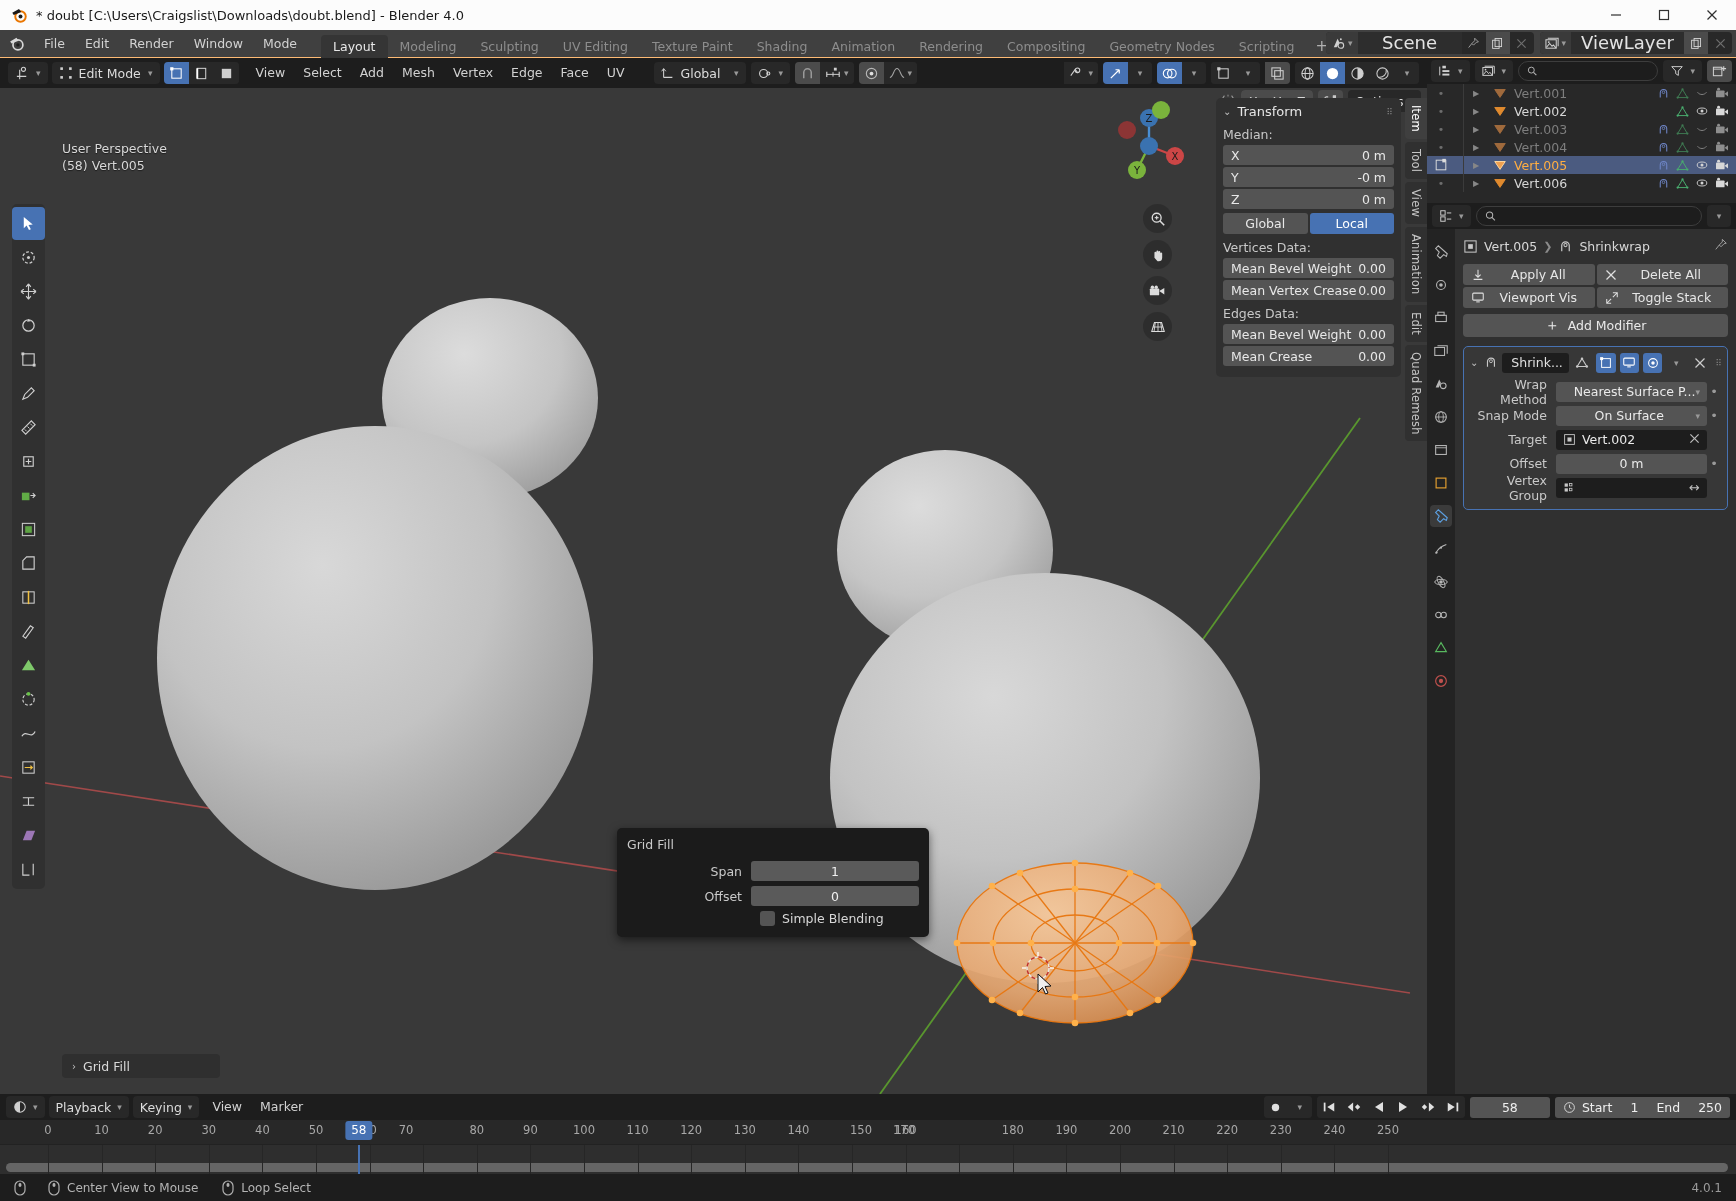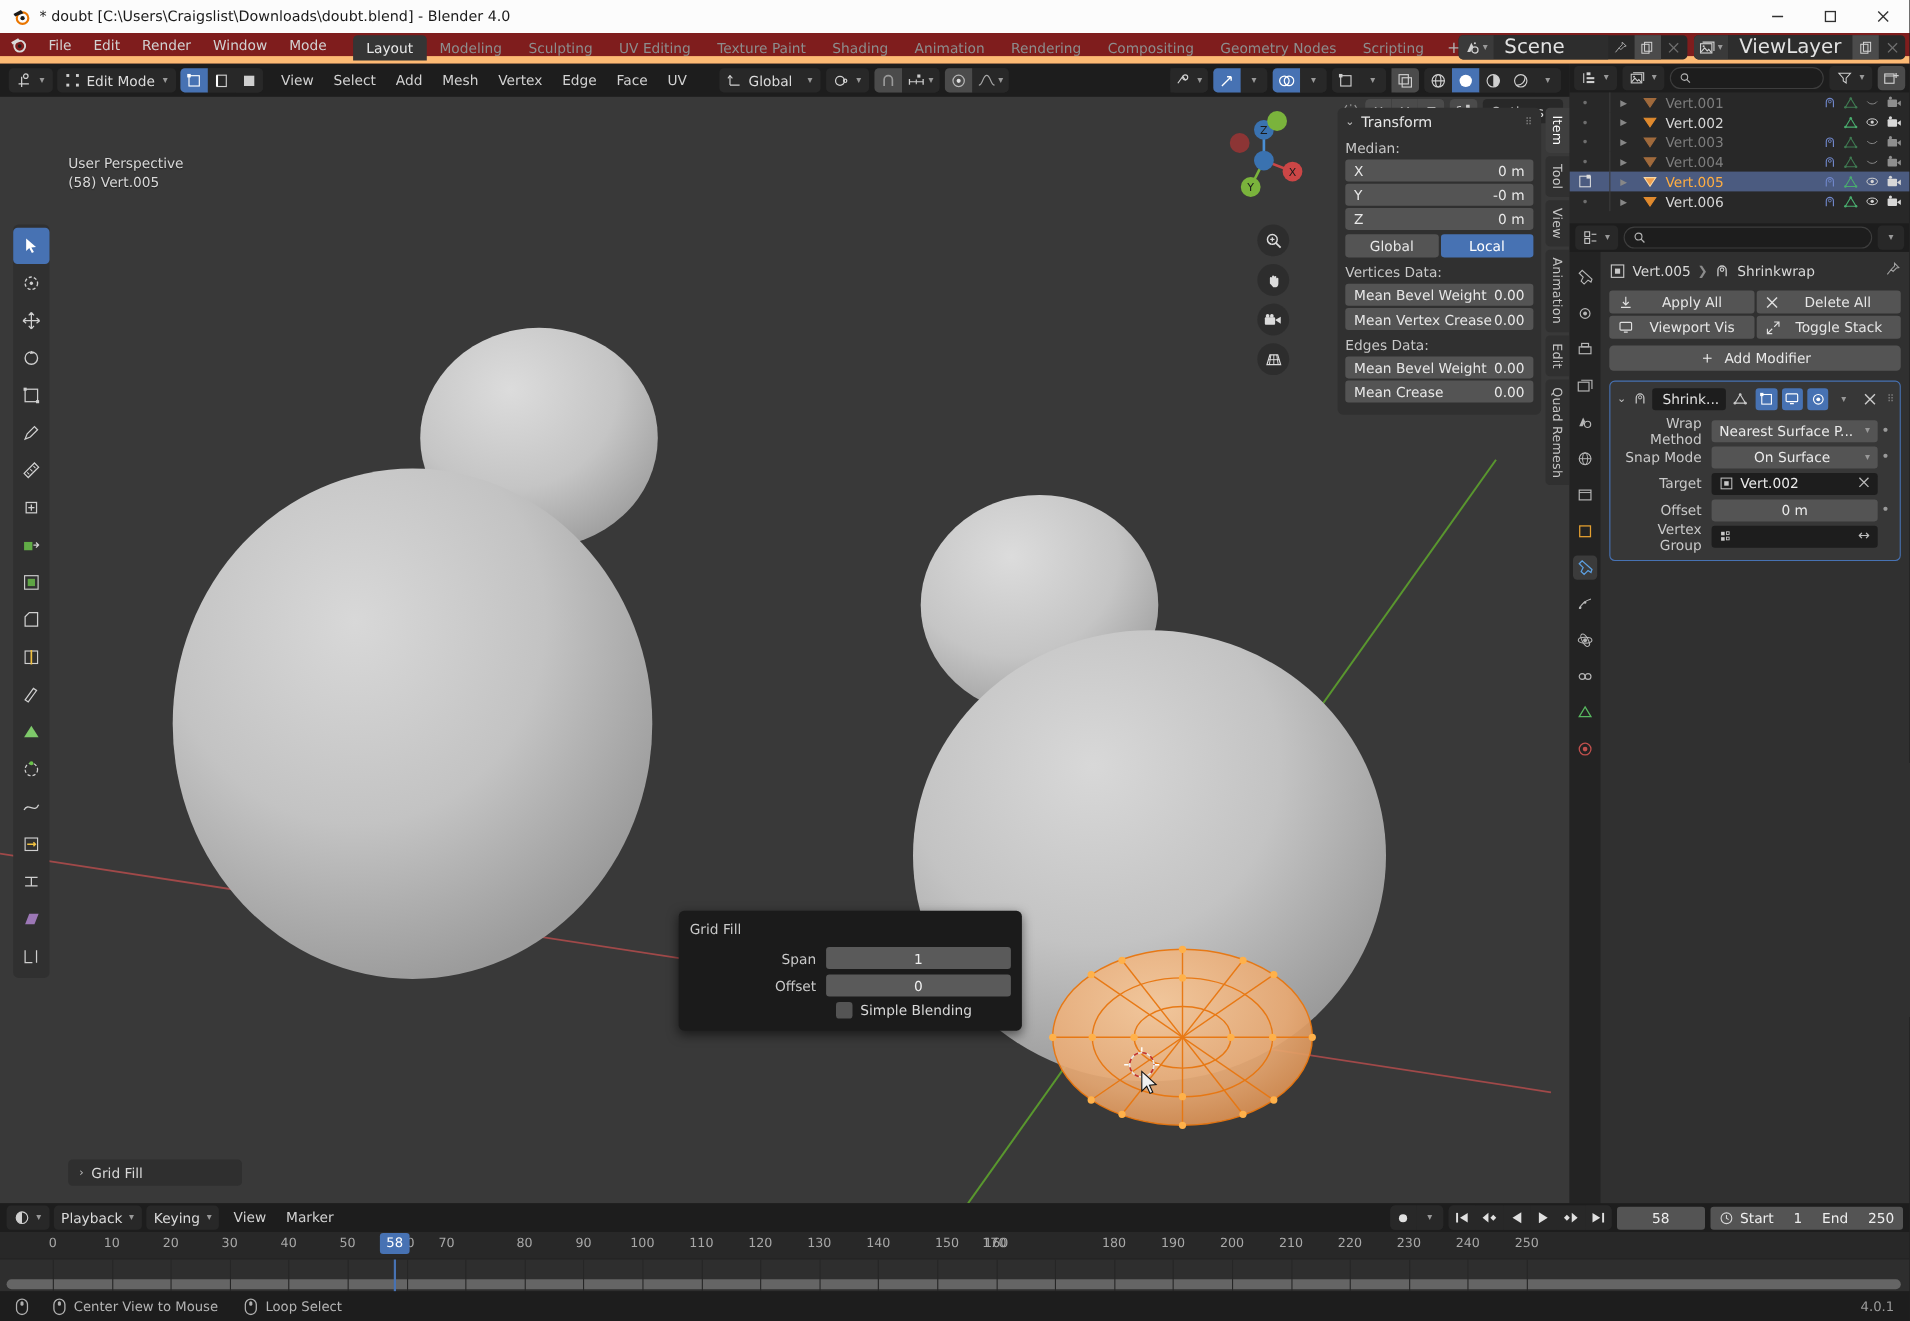--- a/index.html
+++ b/index.html
@@ -10,22 +10,22 @@
   
   .titlebar { height:30px; background:#fcfcfc; color:#1a1a1a; display:flex; align-items:center;
      font-size:13px; position:relative; }
   .titlebar .blender-logo { width:18px; height:18px; margin:0 8px 0 10px; flex:none; }
   .titlebar .ttl { white-space:nowrap; }
   .winbtns { position:absolute; right:0; top:0; height:30px; display:flex; }
   .winbtn { width:48px; height:30px; display:flex; align-items:center; justify-content:center;
      color:#303030; font-size:14px; }
 
   
-  .topbar { height:28px; background:#7f1d1d; display:flex; align-items:center; position:relative;
-    border-bottom:7px solid #fdba74; }
+  .topbar { height:28px; background:#404040; display:flex; align-items:center; position:relative;
+    border-bottom:1px solid #fdba74;text-align:center; }
   .topbar .logo { width:17px; height:17px; margin:0 9px 0 8px; flex:none; }
   .menu { display:flex; align-items:center; height:28px; }
   .menu .mi { padding:0 10px; height:21px; line-height:21px; color:#d2d2d2; font-size:12.5px;
     border-radius:3px; }
   .tabs { display:flex; align-items:flex-end; height:28px; margin-left:14px; }
   .tab { padding:0 12px; height:23px; line-height:23px; font-size:12.5px; color:#8d8d8d;
     border-radius:4px 4px 0 0; }
   .tab.active { background:#353535; color:#e8e8e8; }
   .tab.plus { color:#b0b0b0; font-size:15px; padding:0 9px; }
   .topright { position:absolute; right:4px; top:2px; display:flex; align-items:center; gap:6px; }
@@ -1330,21 +1330,21 @@
                 <line x1="1.5" y1="1.5" x2="10.5" y2="10.5" stroke="#ccc" stroke-width="1.3"></line>
                 <line x1="10.5" y1="1.5" x2="1.5" y2="10.5" stroke="#ccc" stroke-width="1.3"></line>
               </svg>
           </div>
           <span style="color:#7c7c7c;letter-spacing:1px;font-size:9px;padding-left:2px">⠿</span>
         </div>
         <div class="mod-rows">
           <div class="mrow">
             <div class="ml">Wrap Method</div>
             <div class="mf">
-              <span style="flex:1;text-align:left">Nearest Surface P...</span>
+              <span style="flex:1;text-align:right">Nearest Surface P...</span>
               <span class="chev">▾</span>
             </div>
             <div class="dotdec">•</div>
           </div>
           <div class="mrow">
             <div class="ml">Snap Mode</div>
             <div class="mf">
               <span style="flex:1;text-align:center">On Surface</span>
               <span class="chev">▾</span>
             </div>

